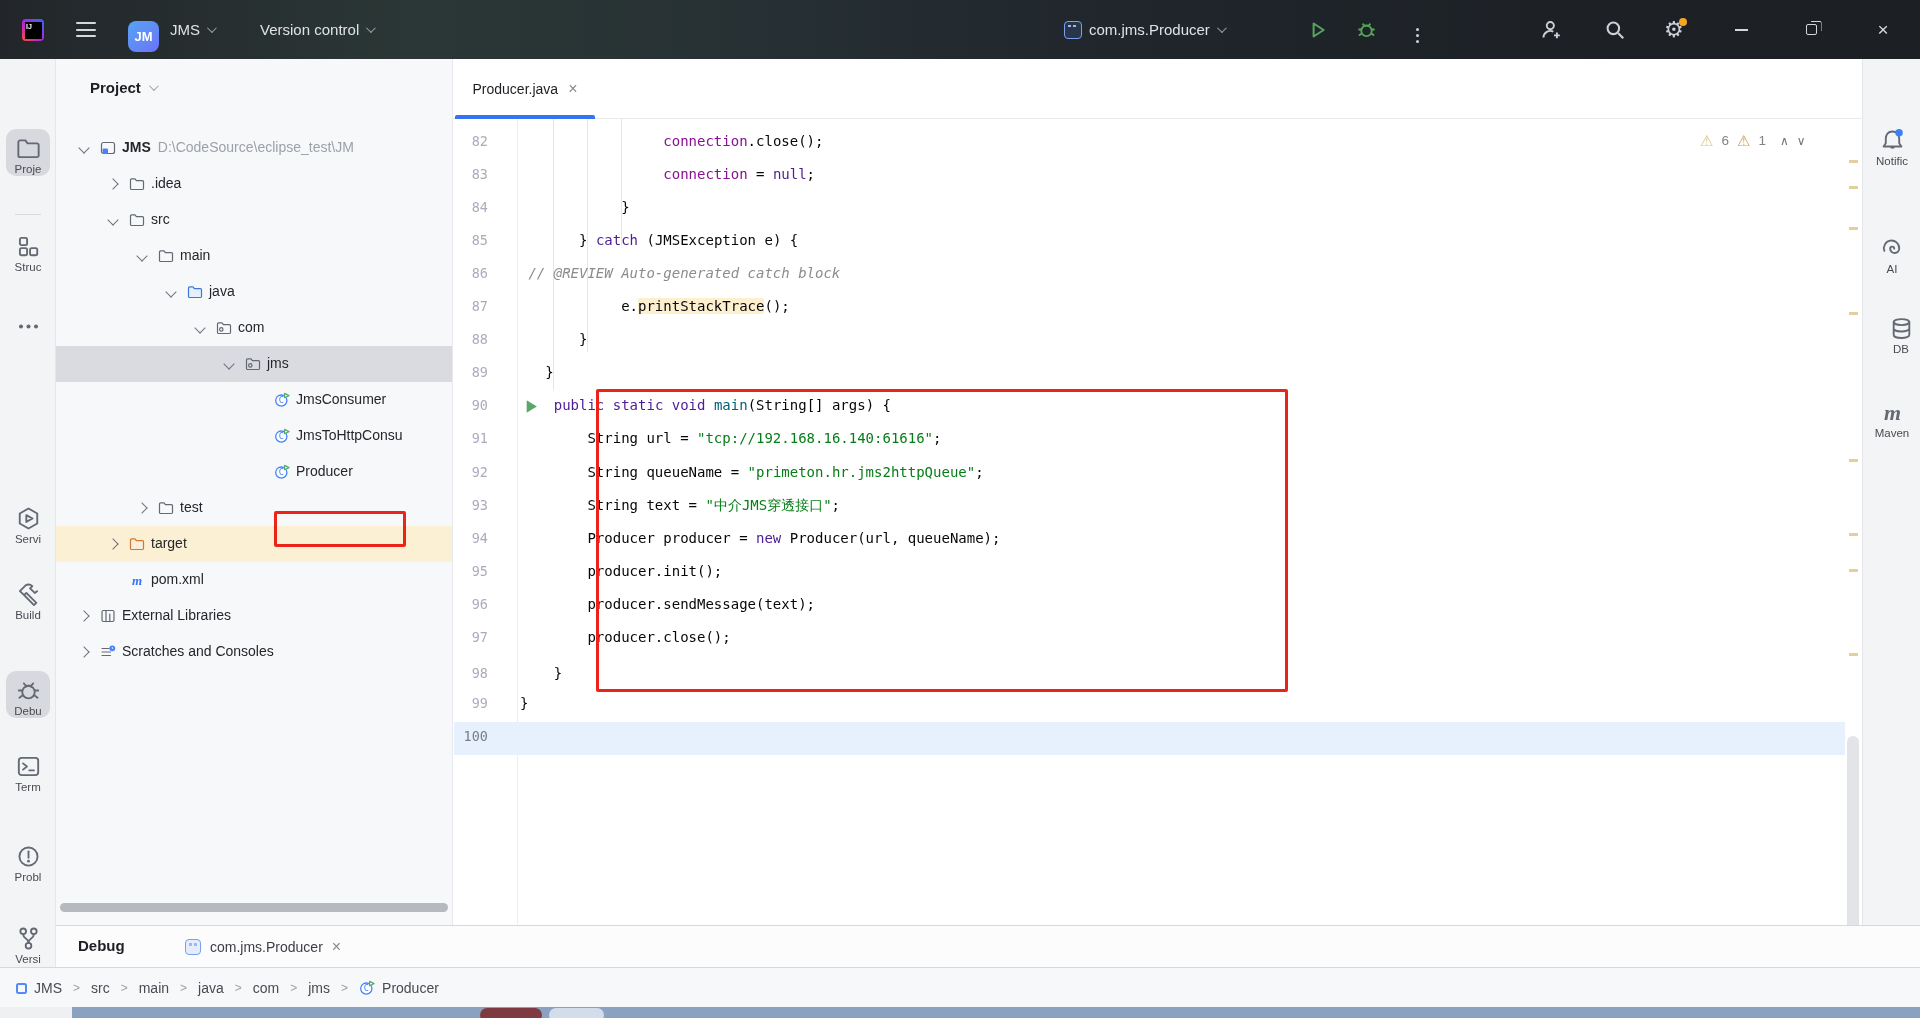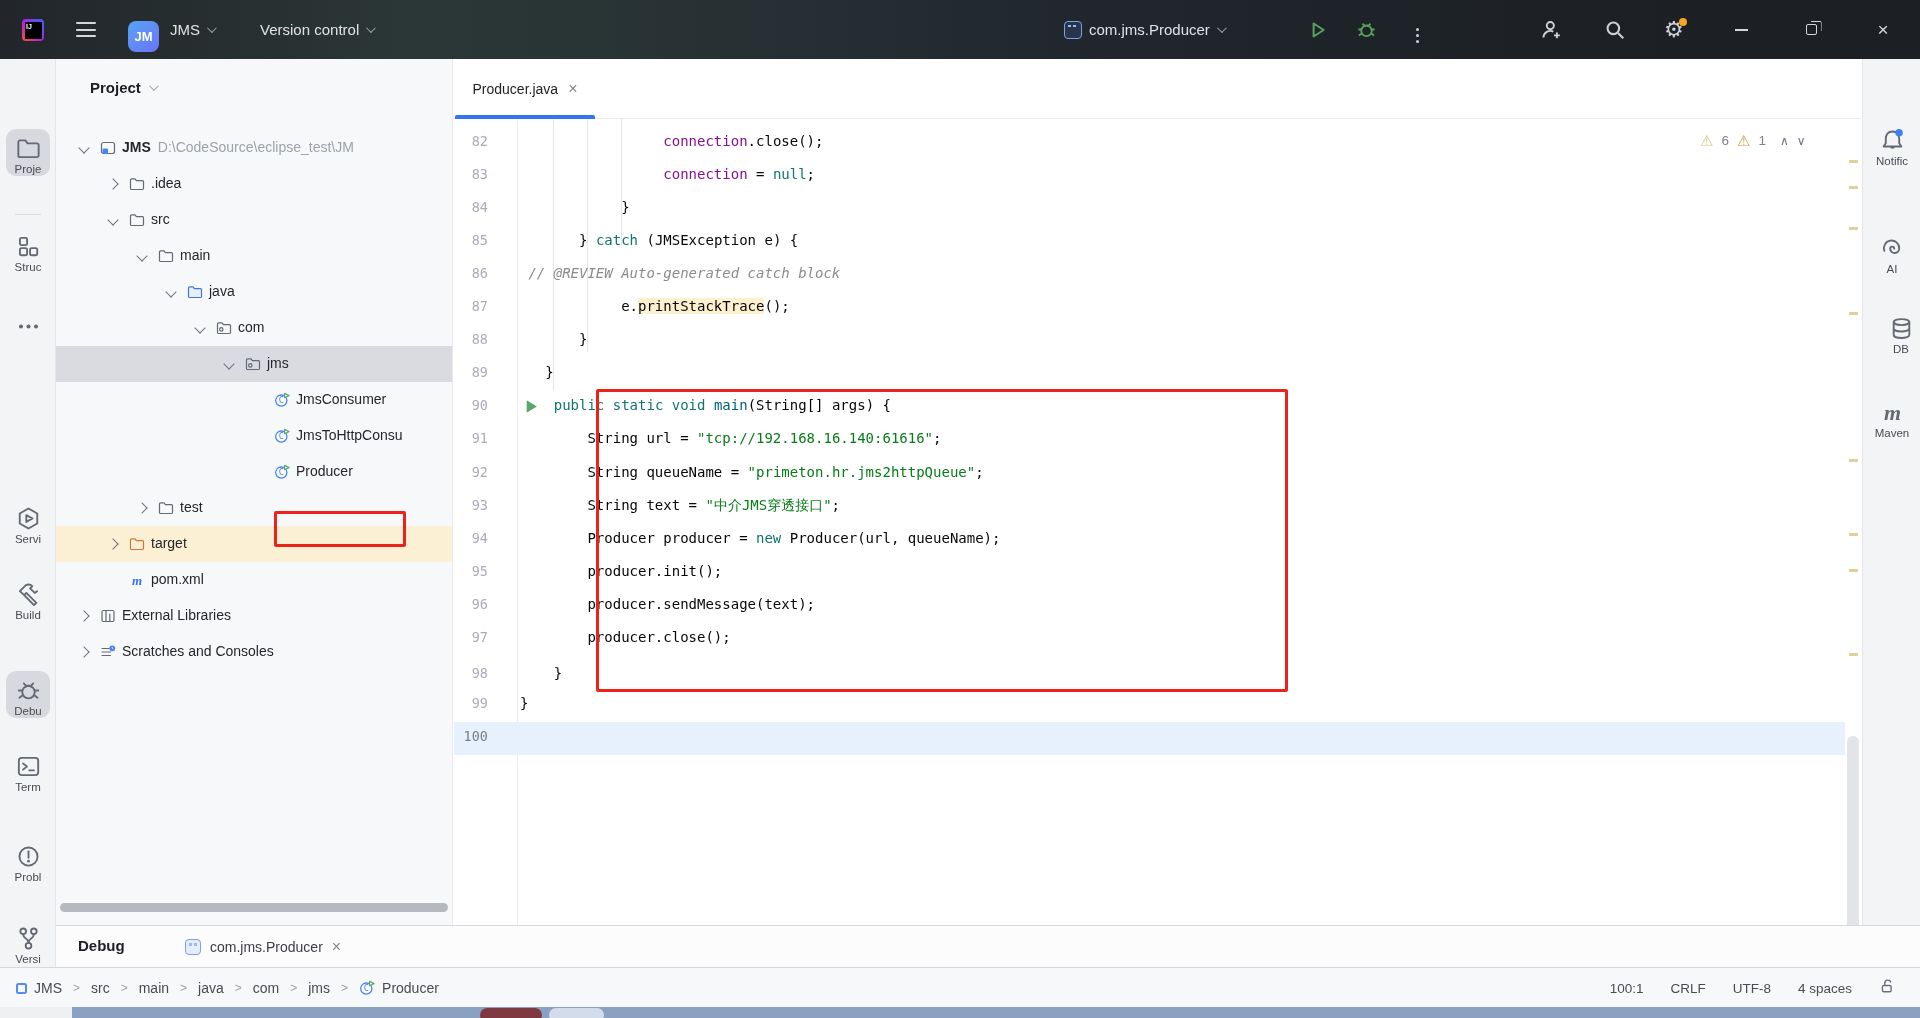--- a/index.html
+++ b/index.html
@@ -69,21 +69,21 @@
   #editor-bg { position:absolute; left:453px; top:119px; width:1409px; height:806px; background:#fff; }
   #gutter-line { position:absolute; left:517px; top:119px; width:1px; height:806px; background:#edeef1; }
   .iguide { position:absolute; width:1px; background:#e4e6ea; }
   .code-row { position:absolute; left:454px; width:1391px; height:33.1px; }
   .code-row.caret { background:#e7f1fd; }
   .c-num { position:absolute; left:2px; top:6px; width:32px; text-align:right;
     font-family:"DejaVu Sans Mono",monospace; font-size:13.5px; color:#a9adbb; }
   .caret .c-num { color:#7a7e88; }
   .c-text { position:absolute; left:66px; top:6px; font-family:"DejaVu Sans Mono",monospace; font-size:14px; white-space:pre; color:#070707; }
   .c-run { position:absolute; left:71px; top:8px; }
-  .tok-k { color:#0f766e;text-align:center; }
+  .tok-k { color:#4c1d95;text-align:center; }
   .tok-s { color:#067d17; }
   .tok-c { color:#8c8c8c; font-style:italic; }
   .tok-f { color:#871094; }
   .tok-m { color:#00627a; }
   .tok-hl { background:#fcf0cf; border-radius:2px; }
   #inspections { position:absolute; left:1700px; top:133px; display:flex; align-items:center; gap:8px; font-size:13.5px; color:#7e828a; }
   .warn-tri { font-size:15px; line-height:15px; }
   .insp-arrow { color:#6e7380; font-size:12px; }
   .stripe-mark { position:absolute; left:1849px; width:9px; height:3px; background:#e3cf9b; }
   #vscroll-thumb { position:absolute; left:1847px; top:736px; width:12px; height:205px; background:#e2e4e8; border-radius:6px; }
@@ -588,29 +588,19 @@
         <span class="bc-sep">&gt;</span>
         <span class="bc-item">
           <span style="width:16px;height:16px;display:inline-block;"><svg width="16" height="16" viewBox="0 0 16 16">
               <circle cx="7.3" cy="8.6" r="5.6" stroke="#4682fa" fill="#fff" stroke-width="1.3"></circle>
               <text x="7.3" y="11.4" text-anchor="middle" font-size="8.5" font-family="monospace" fill="#4682fa">C</text>
               <path d="M10.6 1.4 L15 3.6 L10.6 5.8 Z" fill="#fff" stroke="#59a869" stroke-width="1.2" stroke-linejoin="round"></path>
             </svg></span>
           <span>Producer</span>
         </span>
       </div>
-    <div id="status-right">
-        <span>100:1</span>
-        <span>CRLF</span>
-        <span>UTF-8</span>
-        <span>4 spaces</span>
-        <span><svg width="17" height="17" viewBox="0 0 16 16" fill="none" stroke="#6b6f7a" stroke-width="1.3">
-            <rect x="3.2" y="7" width="8.2" height="6" rx="1.4"></rect>
-            <path d="M5.4 7 V4.8 a2.9 2.9 0 0 1 5.7 -.6"></path>
-          </svg></span>
-      </div>
   </div>
 
   <div id="bottom-strip"></div>
   <div id="strip-left-patch"></div>
   <div class="strip-btn" id="strip-btn-red"></div>
   <div class="strip-btn" id="strip-btn-light"></div>
 </div>
 
 </body></html>

